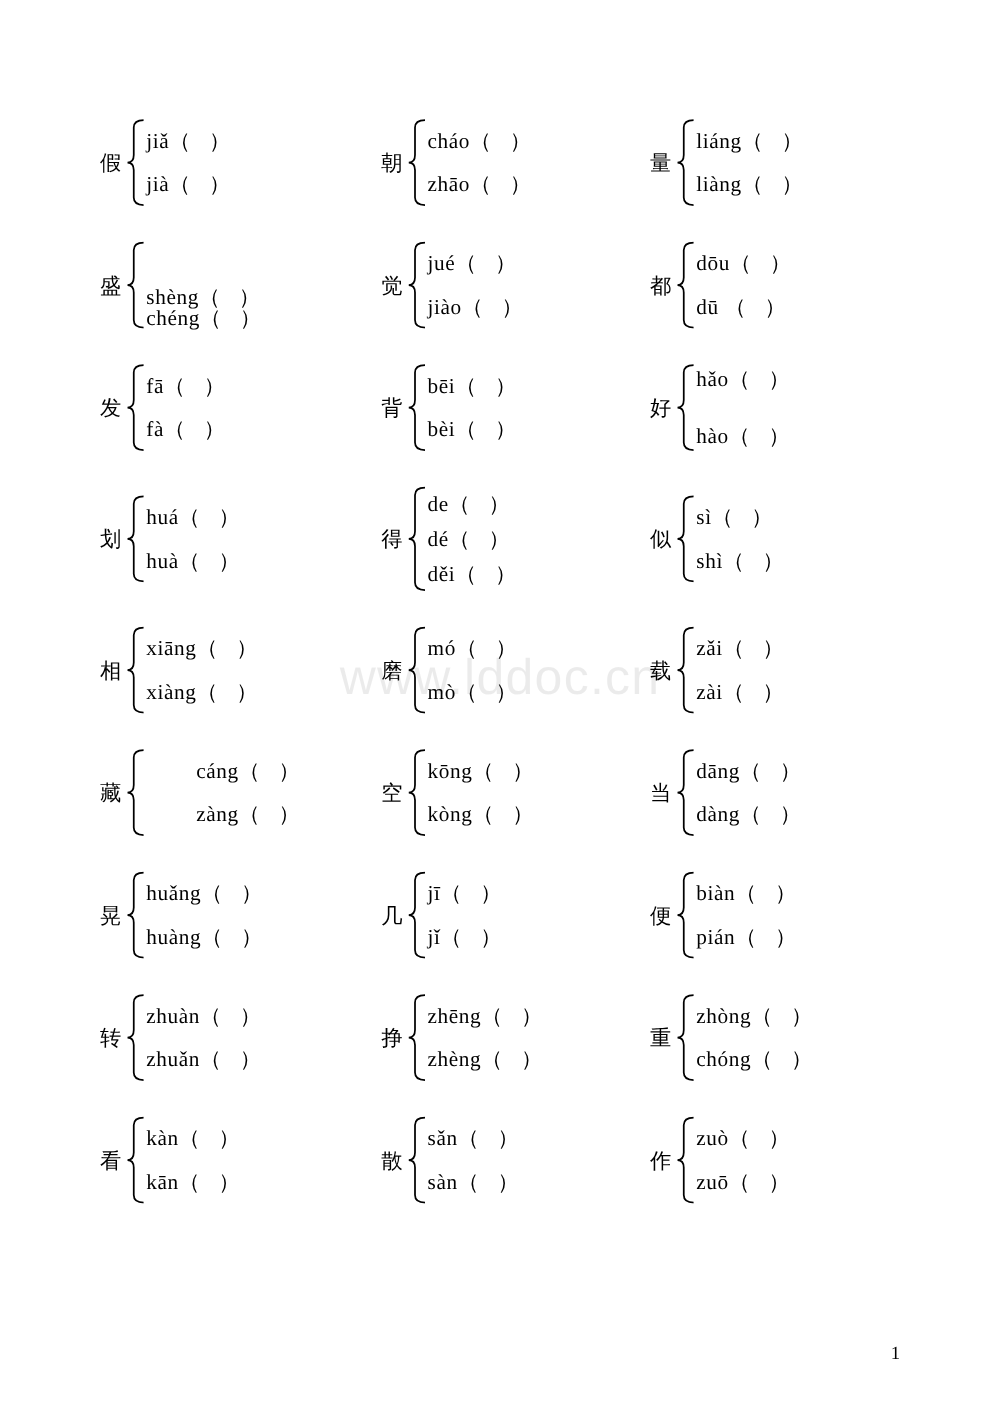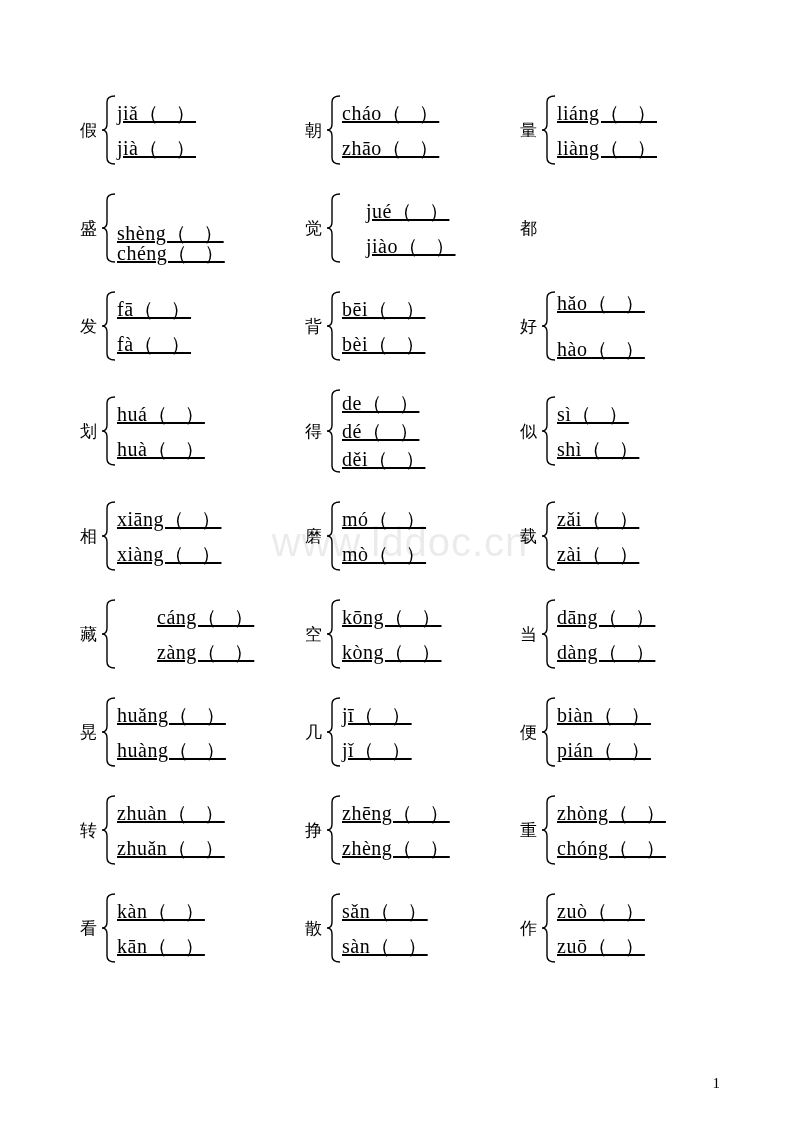--- a/index.html
+++ b/index.html
@@ -49,24 +49,23 @@
     flex: 0 0 auto;
   }
   .items {
     display: flex;
     flex-direction: column;
     justify-content: space-around;
     padding-left: 2px;
   }
   .item {
     white-space: pre;
-    font-size: 20px;
+    font-size: 17px;
     line-height: 1;
     letter-spacing: 0.5px;
-    text-decoration: underline;
   }
   .watermark {
     position: absolute;
     top: 520px;
     left: 0;
     width: 100%;
     text-align: center;
     font-family: Arial, sans-serif;
     font-size: 40px;
     color: rgba(0,0,0,0.08);
@@ -135,28 +134,37 @@
               <div class="item">chéng（   ）</div>
             </div>
           </div>
         </div>
         <div class="entry col1">
           <span class="char">觉</span>
           <div class="brace-wrap">
             <svg class="brace-svg" width="14" height="70" viewBox="0 0 14 70">
               <path d="M 14 1 Q 6 1 6 7 L 6 29 Q 6 35 1 35 Q 6 35 6 41 L 6 63 Q 6 69 14 69" fill="none" stroke="#000" stroke-width="1.4"></path>
             </svg>
-            <div class="items" style="height: 70px; margin-left: 24px;">
+            <div class="items" style="height: 70px;">
               <div class="item">jué（   ）</div>
               <div class="item">jiào（   ）</div>
             </div>
           </div>
         </div>
         <div class="entry col2">
           <span class="char">都</span>
+          <div class="brace-wrap">
+            <svg class="brace-svg" width="14" height="70" viewBox="0 0 14 70">
+              <path d="M 14 1 Q 6 1 6 7 L 6 29 Q 6 35 1 35 Q 6 35 6 41 L 6 63 Q 6 69 14 69" fill="none" stroke="#000" stroke-width="1.4"></path>
+            </svg>
+            <div class="items" style="height: 70px;">
+              <div class="item">dōu（   ）</div>
+              <div class="item">dū （   ）</div>
+            </div>
+          </div>
         </div>
       </div>
       <div class="row">
         <div class="entry col0">
           <span class="char">发</span>
           <div class="brace-wrap">
             <svg class="brace-svg" width="14" height="70" viewBox="0 0 14 70">
               <path d="M 14 1 Q 6 1 6 7 L 6 29 Q 6 35 1 35 Q 6 35 6 41 L 6 63 Q 6 69 14 69" fill="none" stroke="#000" stroke-width="1.4"></path>
             </svg>
             <div class="items" style="height: 70px;">

